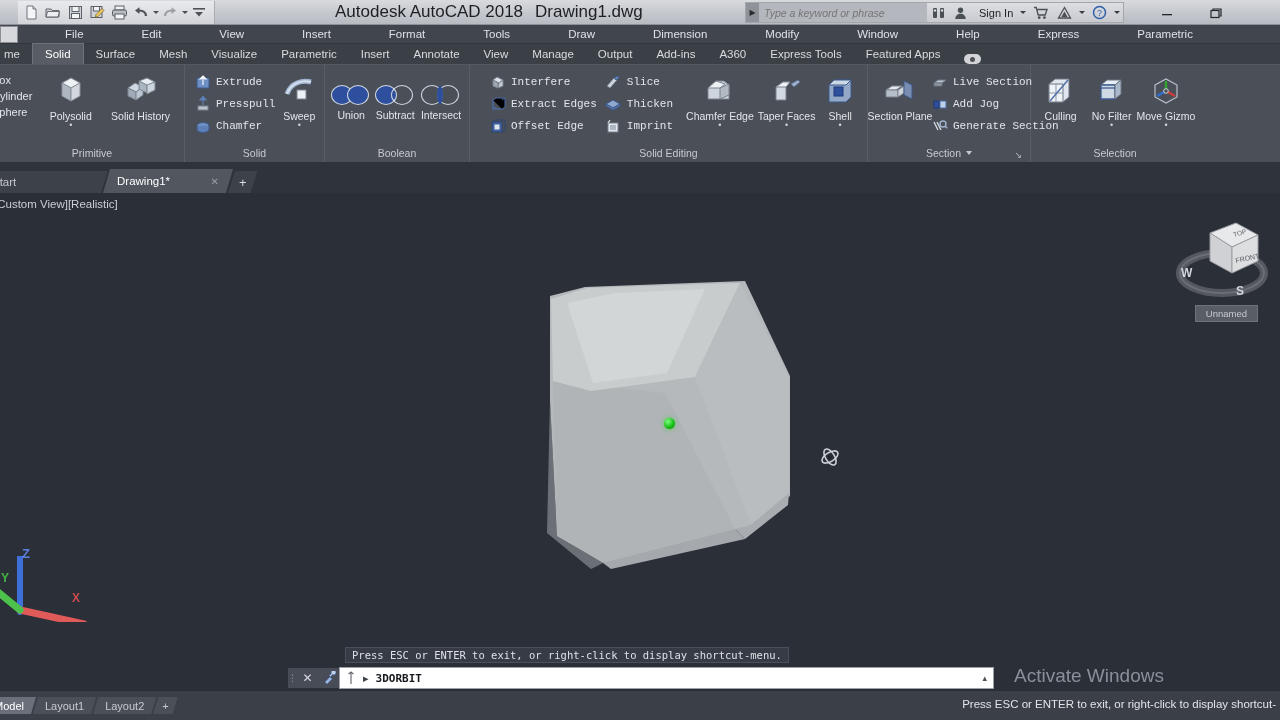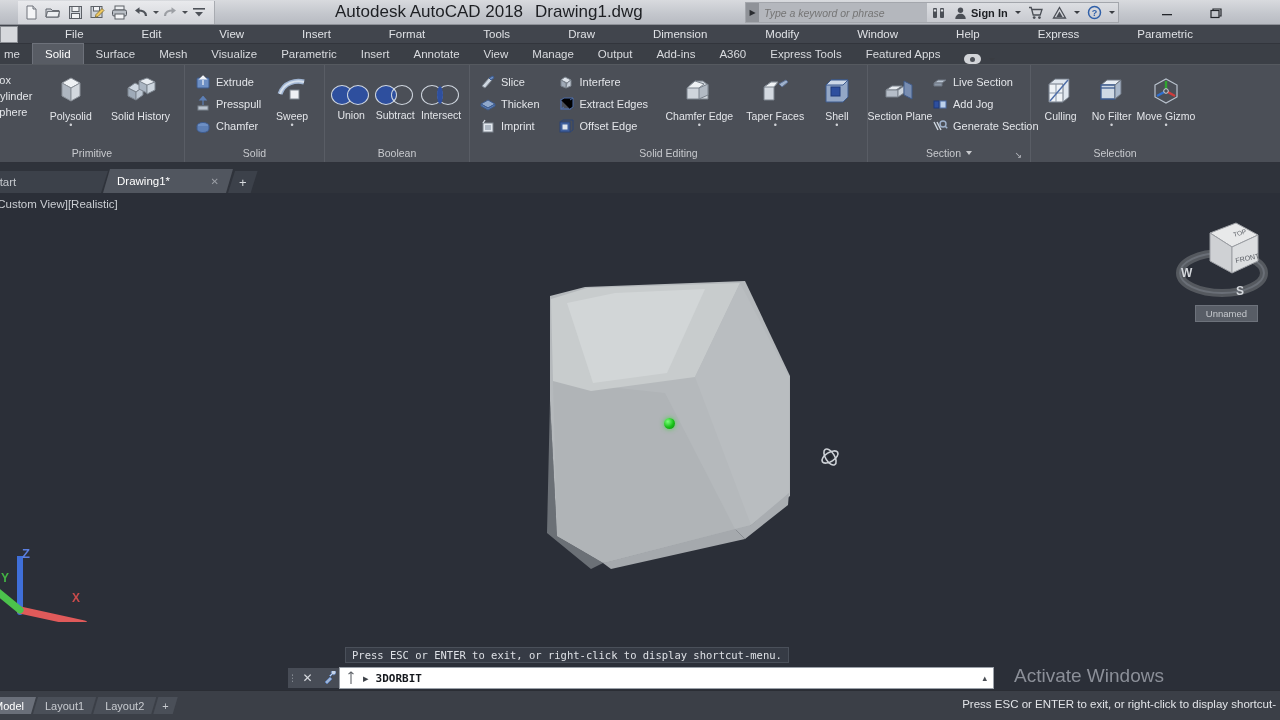--- a/index.html
+++ b/index.html
@@ -44,22 +44,22 @@
     background: linear-gradient(#dcdee2, #c8cad0);
     border: 1px solid #a3a6ac;
   }
   .ic-arrow { width: 13px; height: 19px; background: #8f9298;
     display:flex; align-items:center; justify-content:center; color:#2a2c30; font-size:8px; }
   .search-box {
     width: 168px; height: 19px; background: #b4b7bd; border: none; outline: none;
     font-family: "Liberation Sans", sans-serif; font-size: 10.5px;
     font-style: italic; color: #4c4f55; padding-left: 5px;
   }
-  .ic-item { height: 19px; display: flex; align-items: center; padding: 0 4px; gap: 4px;
-    font-size: 11px; color: #1d1f23; font-weight: bold; }
+  .ic-item { height: 19px; display: flex; align-items: center; padding: 0 4px; gap: 12px;
+    font-size: 11px; color: #1d1f23; }
   .ic-caret { width:0;height:0; border-left:3px solid transparent; border-right:3px solid transparent;
     border-top:3px solid #3a3d42; margin: 0 3px; }
   .wincontrols { position: absolute; right: 6px; top: 0; height: 25px; display: flex; align-items: center; gap: 26px; }
   .wc { width: 22px; height: 22px; display:flex; align-items:center; justify-content:center; color:#23262b; }
 
   
   .menubar {
     position: absolute; left: 0; top: 25px; width: 1280px; height: 19px;
     background: #41454d;
     display: flex; align-items: center;
@@ -115,21 +115,21 @@
 
   .bigbtn {
     width: 68px; display: flex; flex-direction: column; align-items: center;
     padding-top: 2px;
   }
   .bigbtn .ic { height: 34px; display: flex; align-items: flex-end; justify-content: center; }
   .bigbtn .lbl { font-size: 10.5px; color: #e3e5e9; text-align: center; margin-top: 5px; line-height: 11px; white-space: nowrap; }
   .bigbtn .dot { font-size: 9px; color: #cfd1d6; line-height: 6px; }
 
   .stacklist { display: flex; flex-direction: column; gap: 2px; padding-top: 2px; }
-  .smallbtn { display: flex; align-items: center; gap: 5px; height: 20px; padding: 0 3px; }
+  .smallbtn { display: flex; align-items: center; gap: 5px; height: 20px; padding: 0 3px; font-family: Liberation Mono, monospace; }
   .smallbtn .ic { width: 17px; height: 17px; display:flex; align-items:center; justify-content:center; }
   .smallbtn .lbl { font-size: 11px; color: #e3e5e9; white-space: nowrap; }
 
   .textcol { display: flex; flex-direction: column; gap: 4px; padding-top: 4px; }
   .textcol .lbl { font-size: 11px; color: #e3e5e9; white-space: nowrap; }
 
   .boolic { width: 40px; height: 20px; position: relative; }
   .boolic span { position:absolute; top:0; width:22px; height:20px; border-radius:50%;
     border: 1.6px solid #cfd6df; }
   .boolic .a { left: 0; }
@@ -512,20 +512,51 @@
               </div>
             </div>
           <div class="lbl">Intersect</div>
         </div>
       </div>
       <div class="panel-title">Boolean</div>
     </div>
 
     <div class="panel" style="width:398px">
       <div class="panel-body">
+        <div class="stacklist" style="margin-left:10px">
+          <div class="smallbtn">
+            <span class="ic">
+              <svg width="16" height="16" viewBox="0 0 16 16">
+                  <path d="M3 6l4-3 6 3-4 3z" fill="#dde3ea" stroke="#7a828c"></path>
+                  <path d="M3 6v6l5 2V9z" fill="#9fa9b6" stroke="#7a828c"></path>
+                  <path d="M9 9l4-3v6l-5 2z" fill="#c5cdd7" stroke="#7a828c"></path>
+                </svg>
+            </span>
+            <span class="lbl">Interfere</span>
+          </div>
+          <div class="smallbtn">
+            <span class="ic">
+              <svg width="16" height="16" viewBox="0 0 16 16">
+                  <rect x="3" y="4" width="9" height="9" fill="none" stroke="#4d6da8" stroke-width="1.3"></rect>
+                  <path d="M3 4l3-2h9v9l-3 2M12 4l3-2M3 13l3-2" stroke="#4d6da8" stroke-width="1"></path>
+                </svg>
+            </span>
+            <span class="lbl">Extract Edges</span>
+          </div>
+          <div class="smallbtn">
+            <span class="ic">
+              <svg width="16" height="16" viewBox="0 0 16 16">
+                  <rect x="2" y="4" width="10" height="10" fill="#3f5f9c" stroke="#2c4575"></rect>
+                  <rect x="4.5" y="6.5" width="5" height="5" fill="#dfe5ec"></rect>
+                  <path d="M2 4l3-2h10v10l-3 2" fill="none" stroke="#2c4575"></path>
+                </svg>
+            </span>
+            <span class="lbl">Offset Edge</span>
+          </div>
+        </div>
         <div class="stacklist">
           <div class="smallbtn">
             <span class="ic">
               <svg width="16" height="16" viewBox="0 0 16 16">
                   <path d="M2 12l7-8 3 2-7 8z" fill="#cfd7e1" stroke="#7a828c"></path>
                   <path d="M9 4l4-2 1 2-3 2z" fill="#6d8fc4" stroke="#3d5b8e"></path>
                 </svg>
             </span>
             <span class="lbl">Slice</span>
           </div>
@@ -540,51 +571,20 @@
           </div>
           <div class="smallbtn">
             <span class="ic">
               <svg width="16" height="16" viewBox="0 0 16 16">
                   <rect x="3" y="5" width="10" height="9" fill="#e3e8ee" stroke="#7a828c"></rect>
                   <path d="M5 7h6v5H5z" fill="#aeb8c4"></path>
                   <path d="M3 5l2-3" stroke="#d8dee6" stroke-width="1.3"></path>
                 </svg>
             </span>
             <span class="lbl">Imprint</span>
-          </div>
-        </div>
-        <div class="stacklist" style="margin-left:10px">
-          <div class="smallbtn">
-            <span class="ic">
-              <svg width="16" height="16" viewBox="0 0 16 16">
-                  <path d="M3 6l4-3 6 3-4 3z" fill="#dde3ea" stroke="#7a828c"></path>
-                  <path d="M3 6v6l5 2V9z" fill="#9fa9b6" stroke="#7a828c"></path>
-                  <path d="M9 9l4-3v6l-5 2z" fill="#c5cdd7" stroke="#7a828c"></path>
-                </svg>
-            </span>
-            <span class="lbl">Interfere</span>
-          </div>
-          <div class="smallbtn">
-            <span class="ic">
-              <svg width="16" height="16" viewBox="0 0 16 16">
-                  <rect x="3" y="4" width="9" height="9" fill="none" stroke="#4d6da8" stroke-width="1.3"></rect>
-                  <path d="M3 4l3-2h9v9l-3 2M12 4l3-2M3 13l3-2" stroke="#4d6da8" stroke-width="1"></path>
-                </svg>
-            </span>
-            <span class="lbl">Extract Edges</span>
-          </div>
-          <div class="smallbtn">
-            <span class="ic">
-              <svg width="16" height="16" viewBox="0 0 16 16">
-                  <rect x="2" y="4" width="10" height="10" fill="#3f5f9c" stroke="#2c4575"></rect>
-                  <rect x="4.5" y="6.5" width="5" height="5" fill="#dfe5ec"></rect>
-                  <path d="M2 4l3-2h10v10l-3 2" fill="none" stroke="#2c4575"></path>
-                </svg>
-            </span>
-            <span class="lbl">Offset Edge</span>
           </div>
         </div>
         <div class="bigbtn" style="width:86px;margin-left:8px">
           <div class="ic">
             <svg width="34" height="30" viewBox="0 0 34 30">
                 <path d="M5 12l8-7h8l5 4v14H5z" fill="#cfd5dc" stroke="#7a828c"></path>
                 <path d="M13 5l-8 7h12l5-4z" fill="#eef1f4" stroke="#7a828c"></path>
                 <path d="M17 12v11l9-4V8z" fill="#b2bac4" stroke="#7a828c"></path>
               </svg>
           </div>

